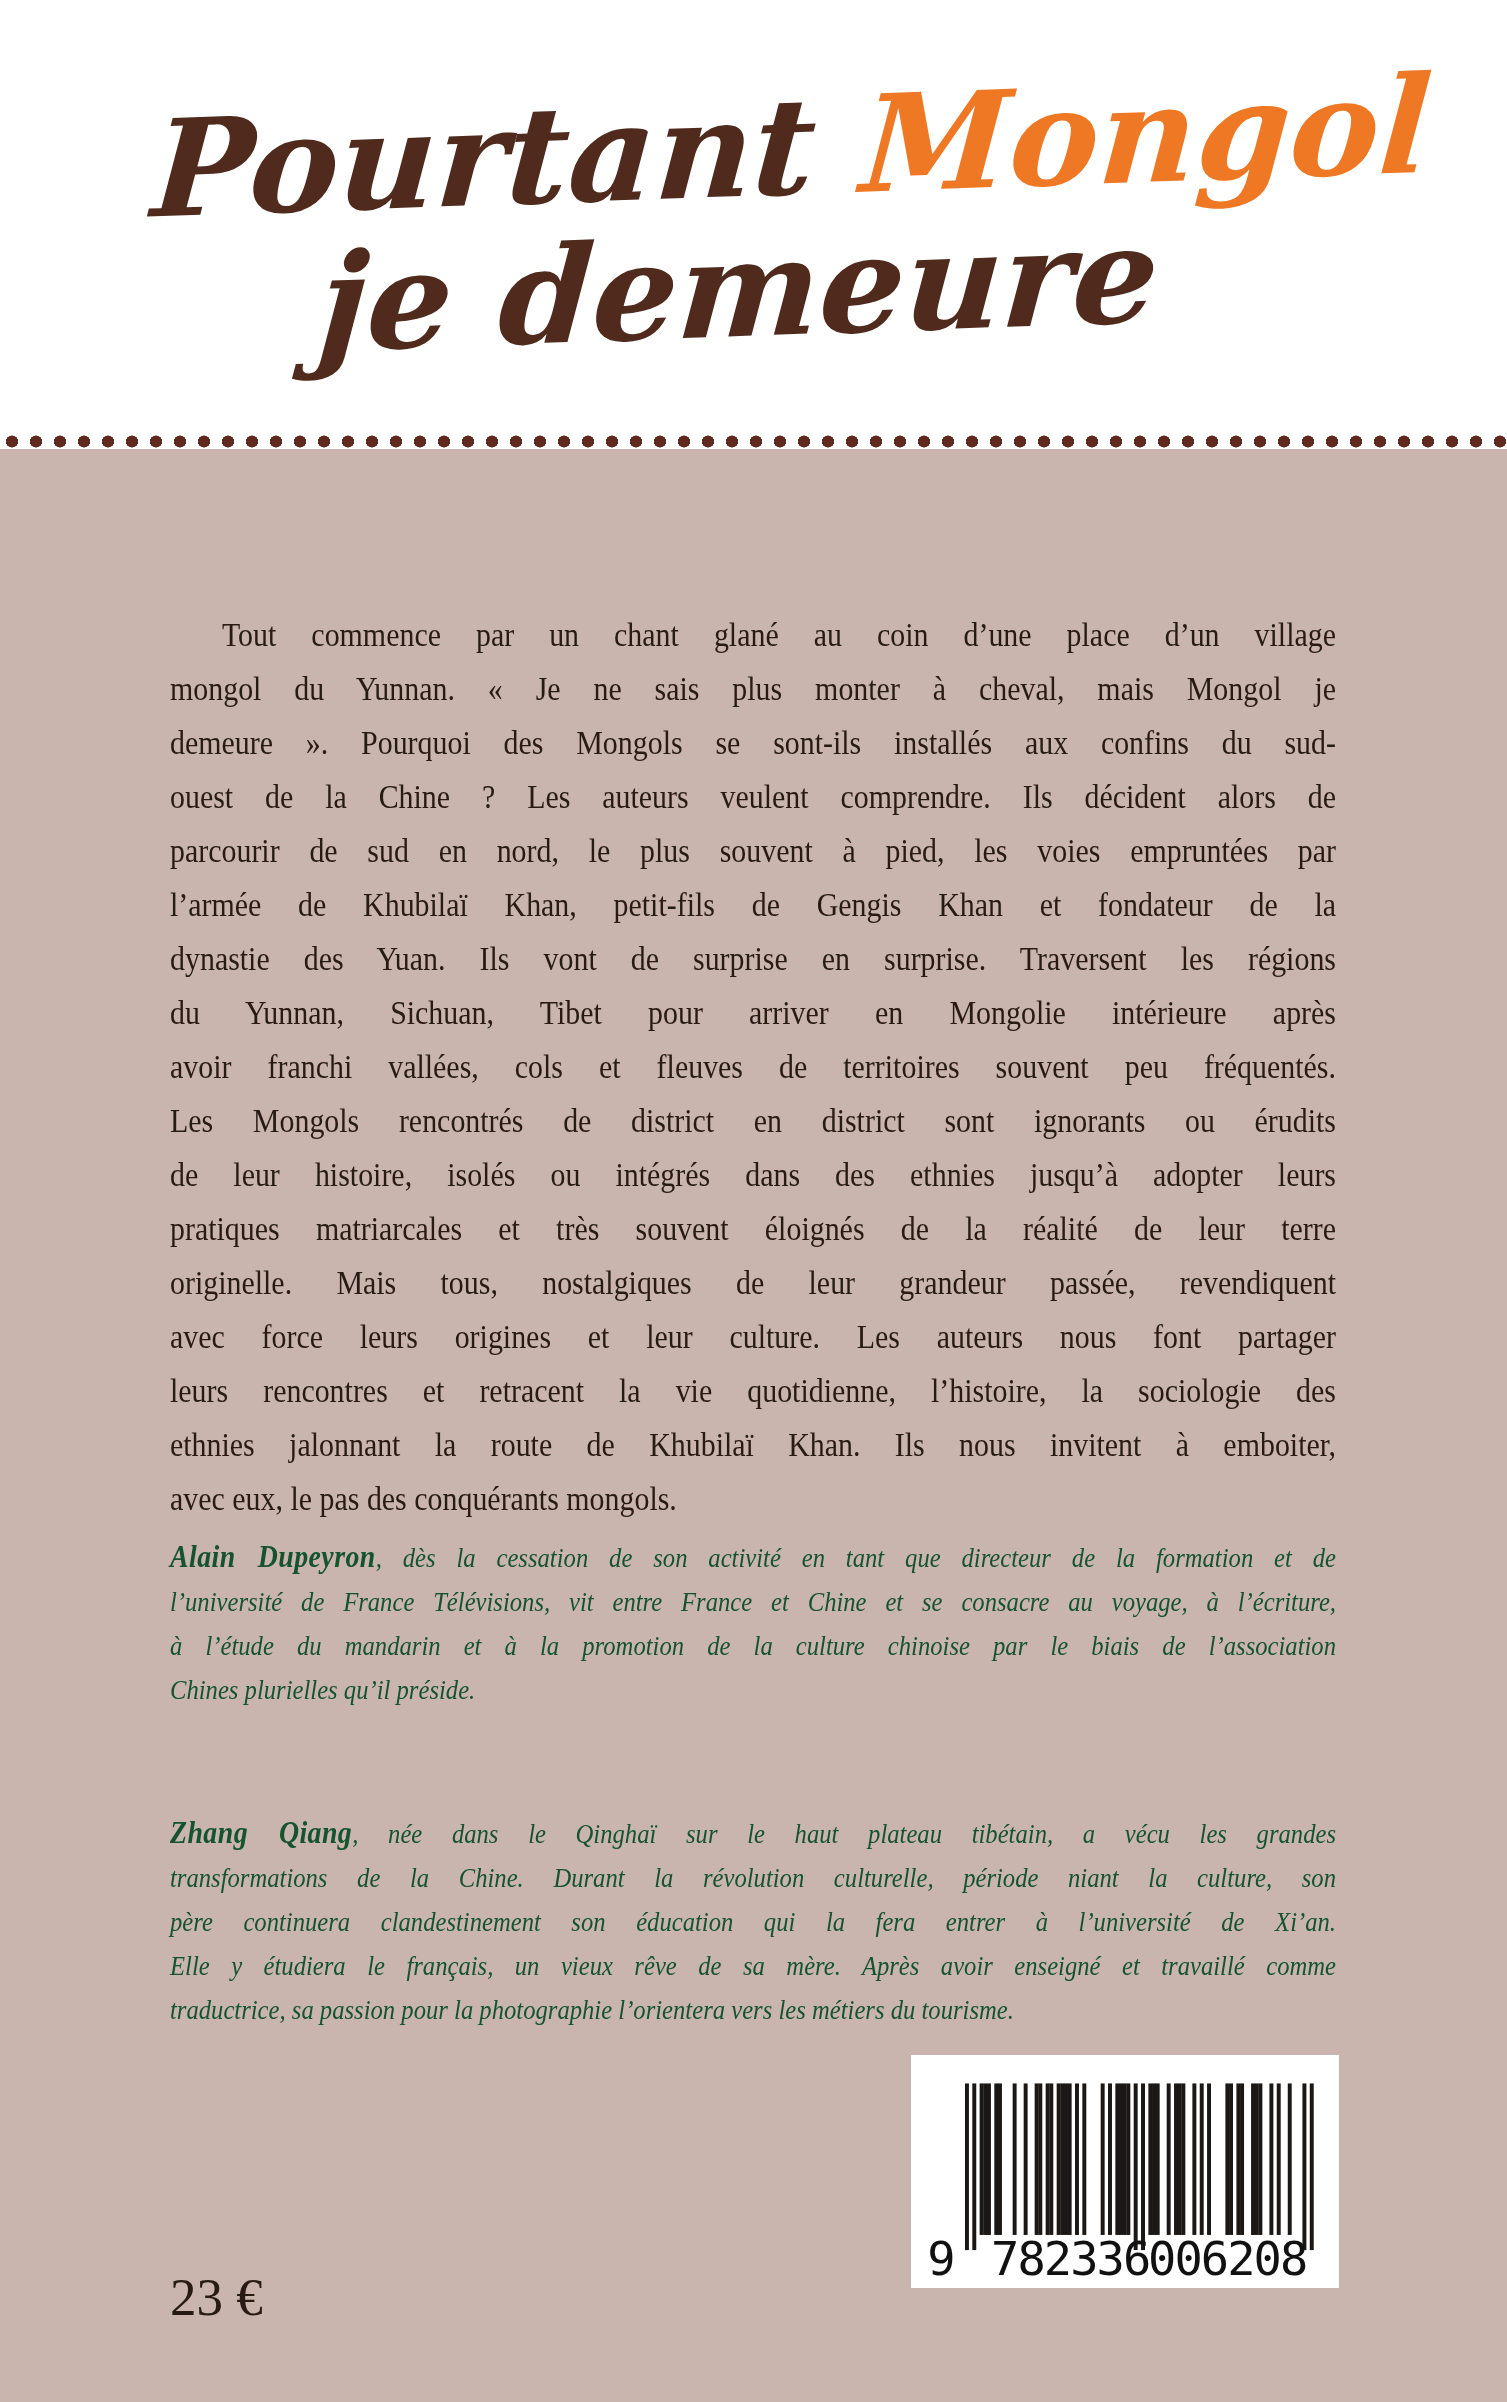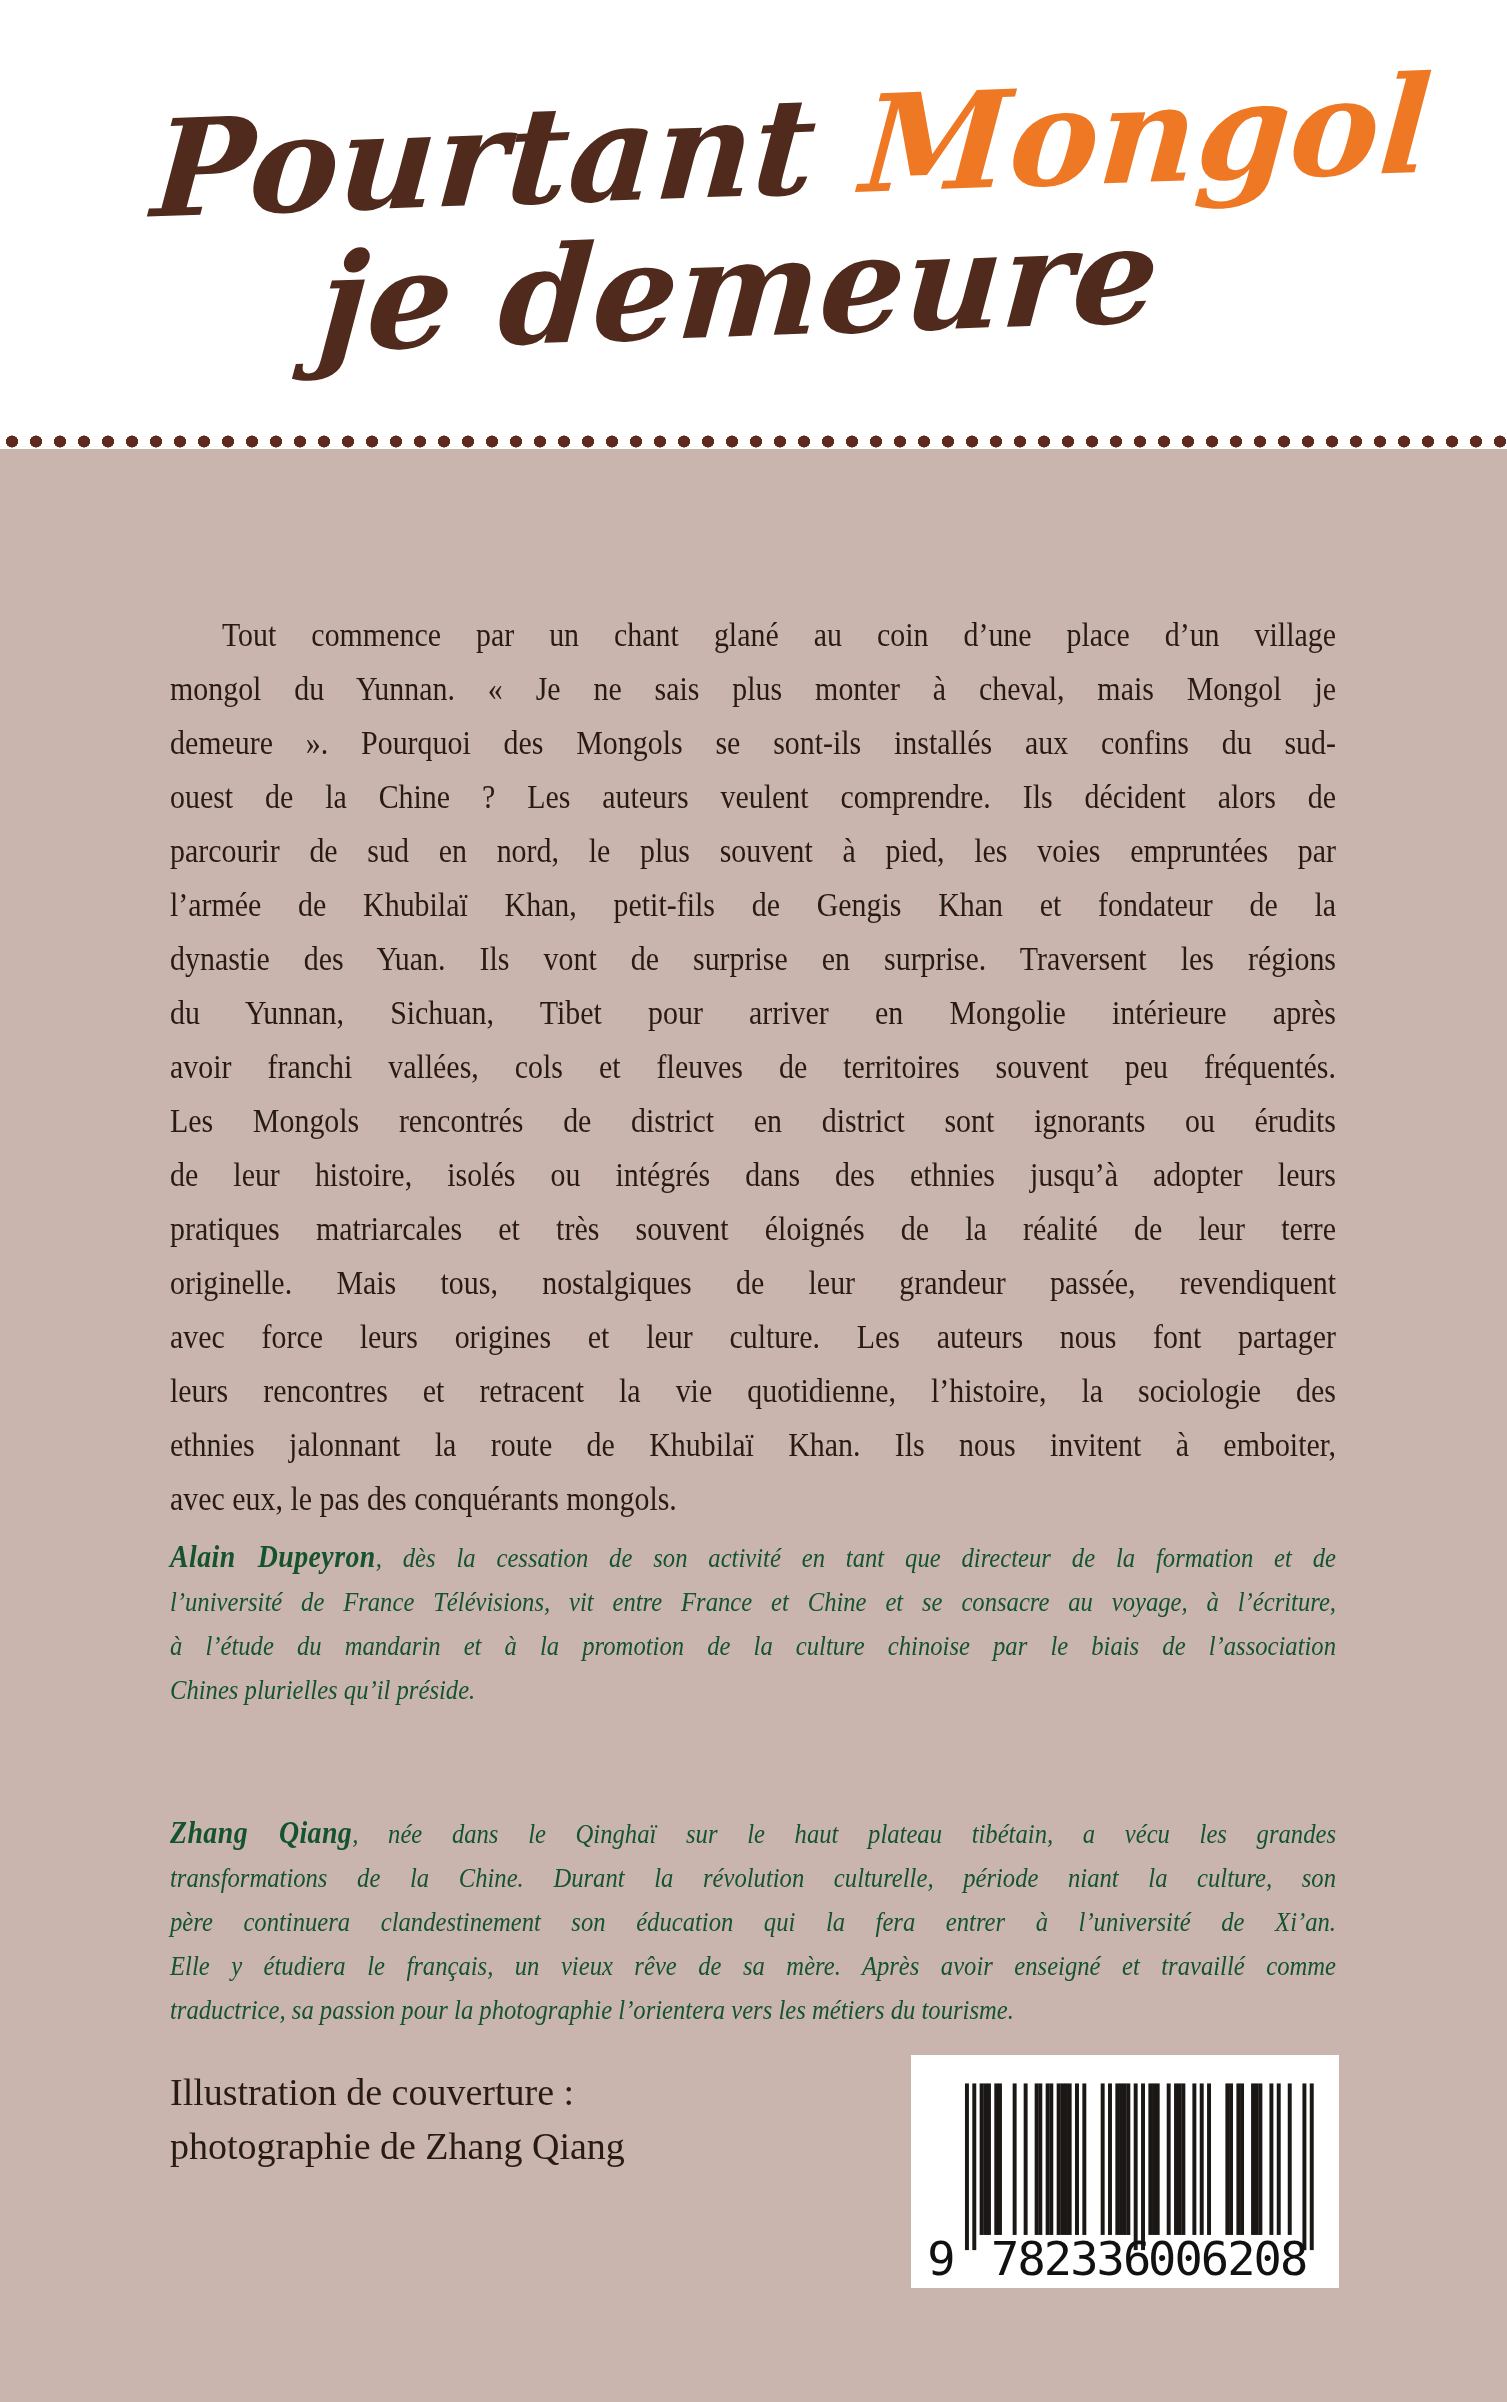--- a/index.html
+++ b/index.html
@@ -159,25 +159,22 @@
   <div class="bio bio2">
     <div class="scale">
         <div><b>Zhang Qiang</b>, née dans le Qinghaï sur le haut plateau tibétain, a vécu les grandes</div>
         <div>transformations de la Chine. Durant la révolution culturelle, période niant la culture, son</div>
         <div>père continuera clandestinement son éducation qui la fera entrer à l’université de Xi’an.</div>
         <div>Elle y étudiera le français, un vieux rêve de sa mère. Après avoir enseigné et travaillé comme</div>
         <div>traductrice, sa passion pour la photographie l’orientera vers les métiers du tourisme.</div>
       </div>
   </div>
 
-  <div class="credits">
-    <div>Illustration de couverture :</div>
-    <div>photographie de Zhang Qiang</div>
-  </div>
-
+
+  <div class="price">23 €</div>
 
   <div class="barcode-box">
     <svg id="barcode-svg" width="428" height="233" viewBox="0 0 452 246">
         <rect x="57.00" y="30" width="4.17" height="176" fill="#1a1715"></rect>
         <rect x="64.75" y="30" width="4.17" height="176" fill="#1a1715"></rect>
         <rect x="72.49" y="30" width="4.17" height="160" fill="#1a1715"></rect>
         <rect x="76.37" y="30" width="4.17" height="160" fill="#1a1715"></rect>
         <rect x="80.24" y="30" width="4.17" height="160" fill="#1a1715"></rect>
         <rect x="87.99" y="30" width="4.17" height="160" fill="#1a1715"></rect>
         <rect x="91.86" y="30" width="4.17" height="160" fill="#1a1715"></rect>

